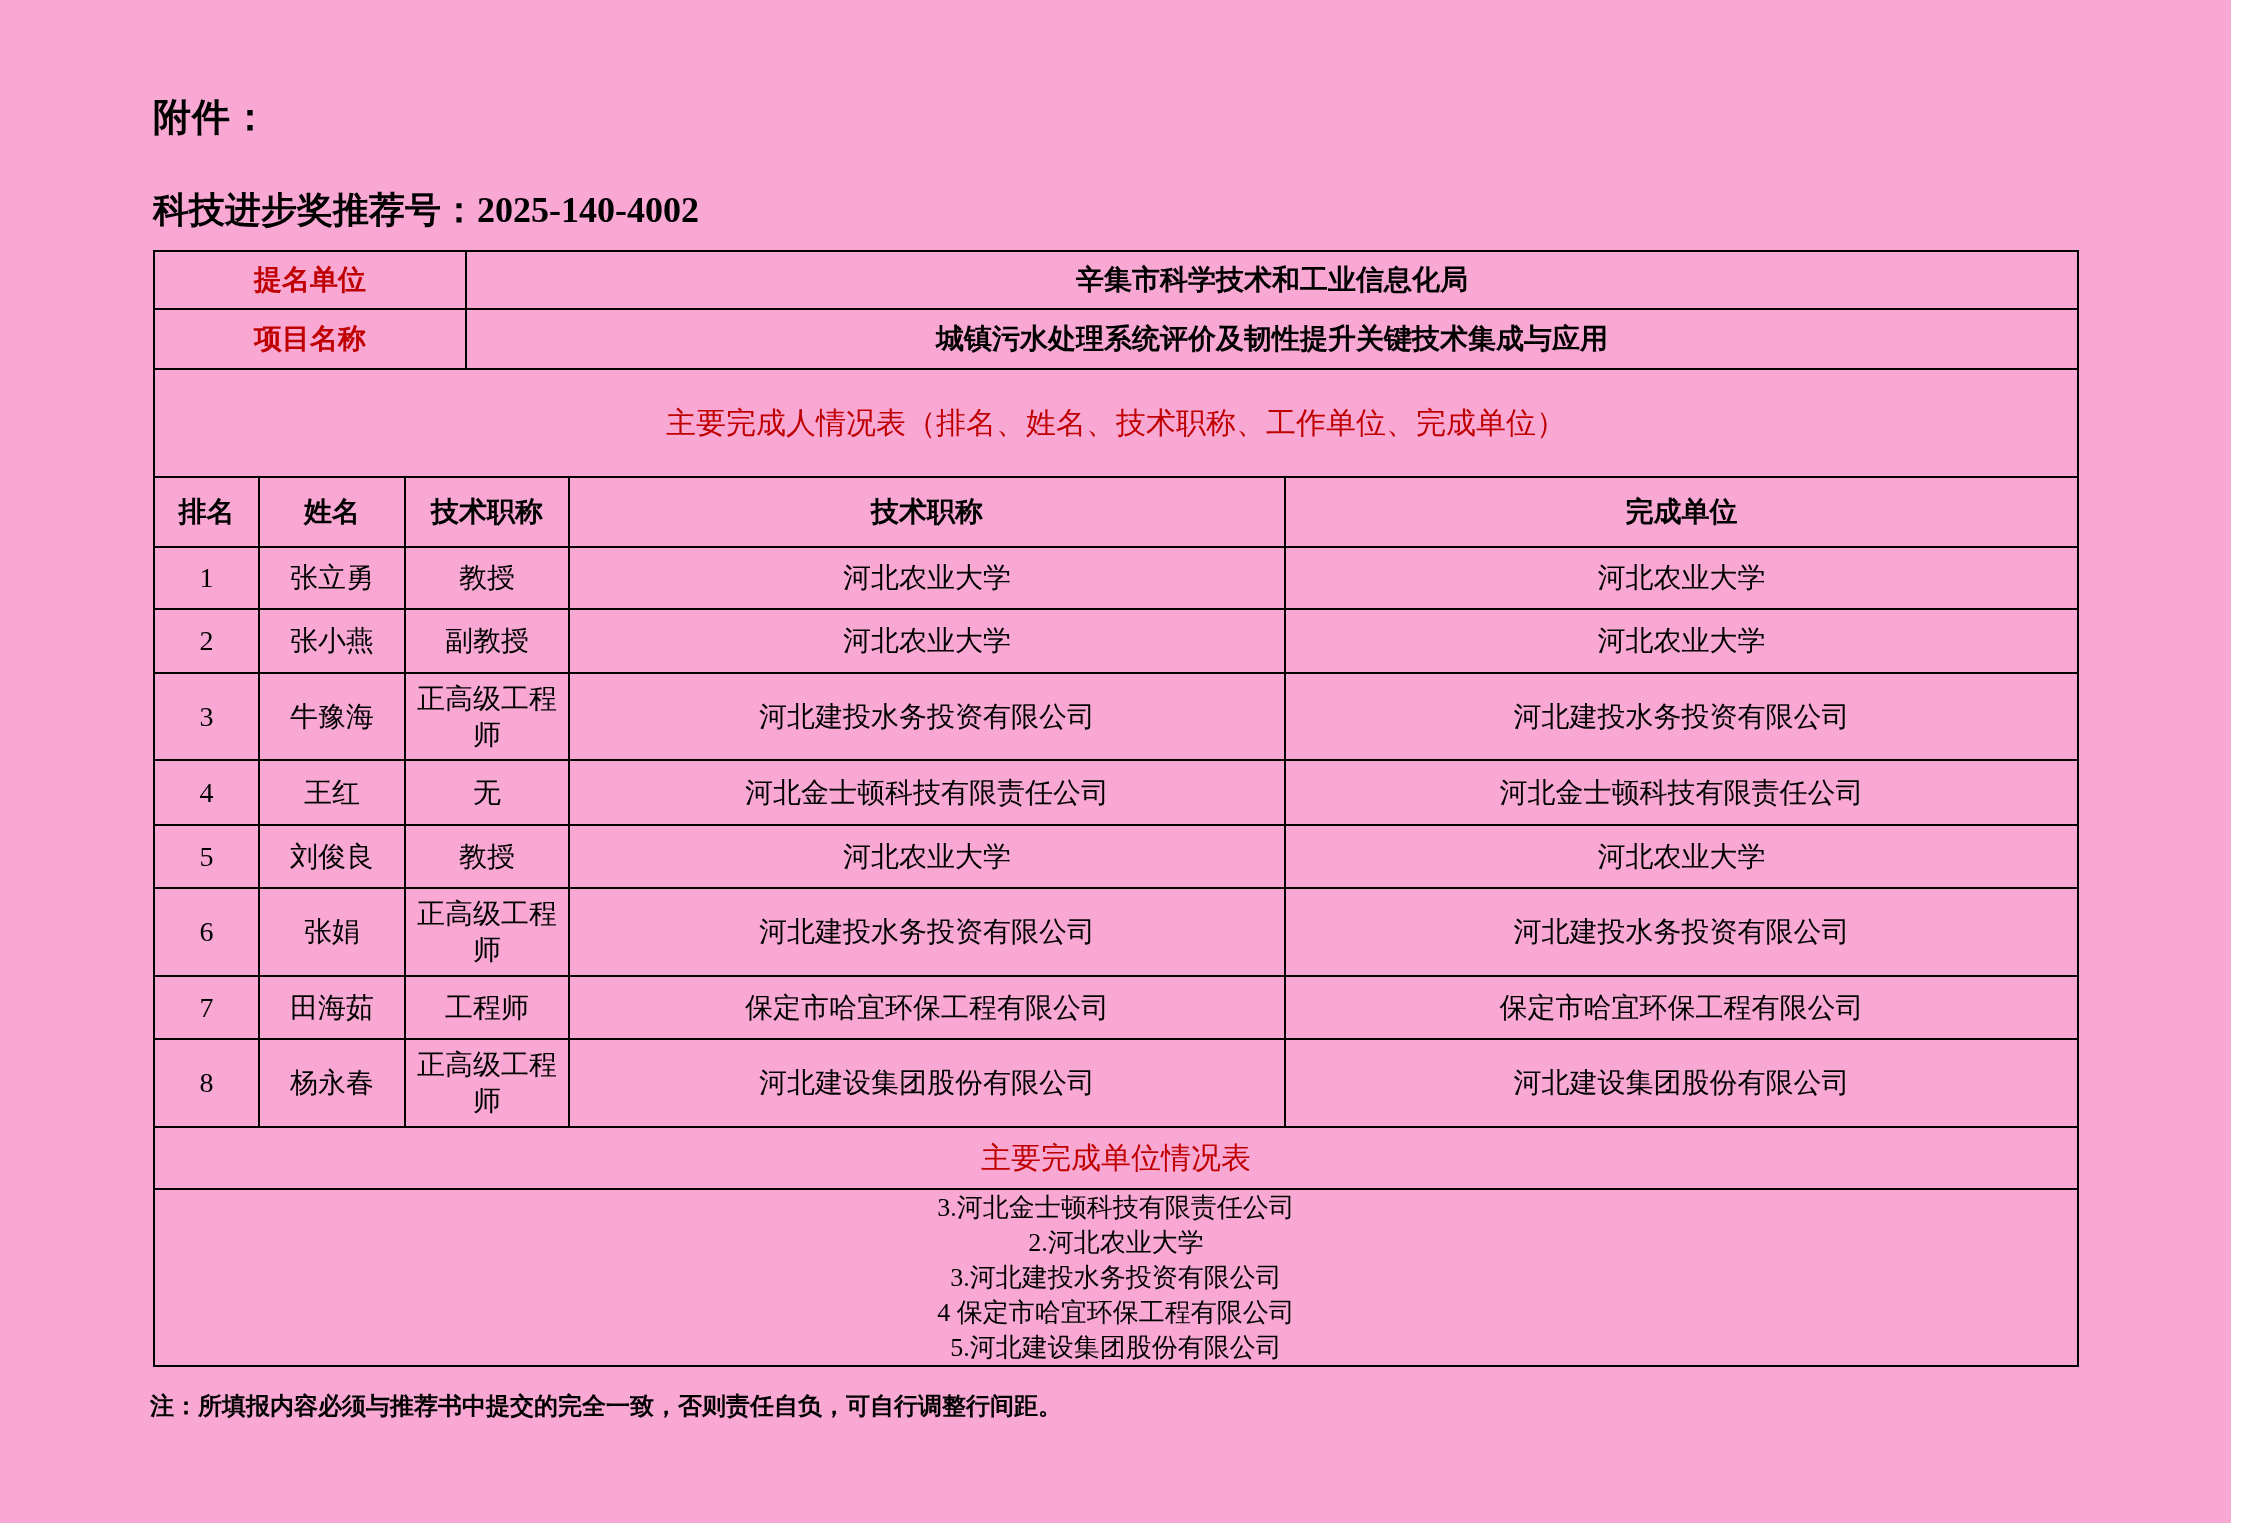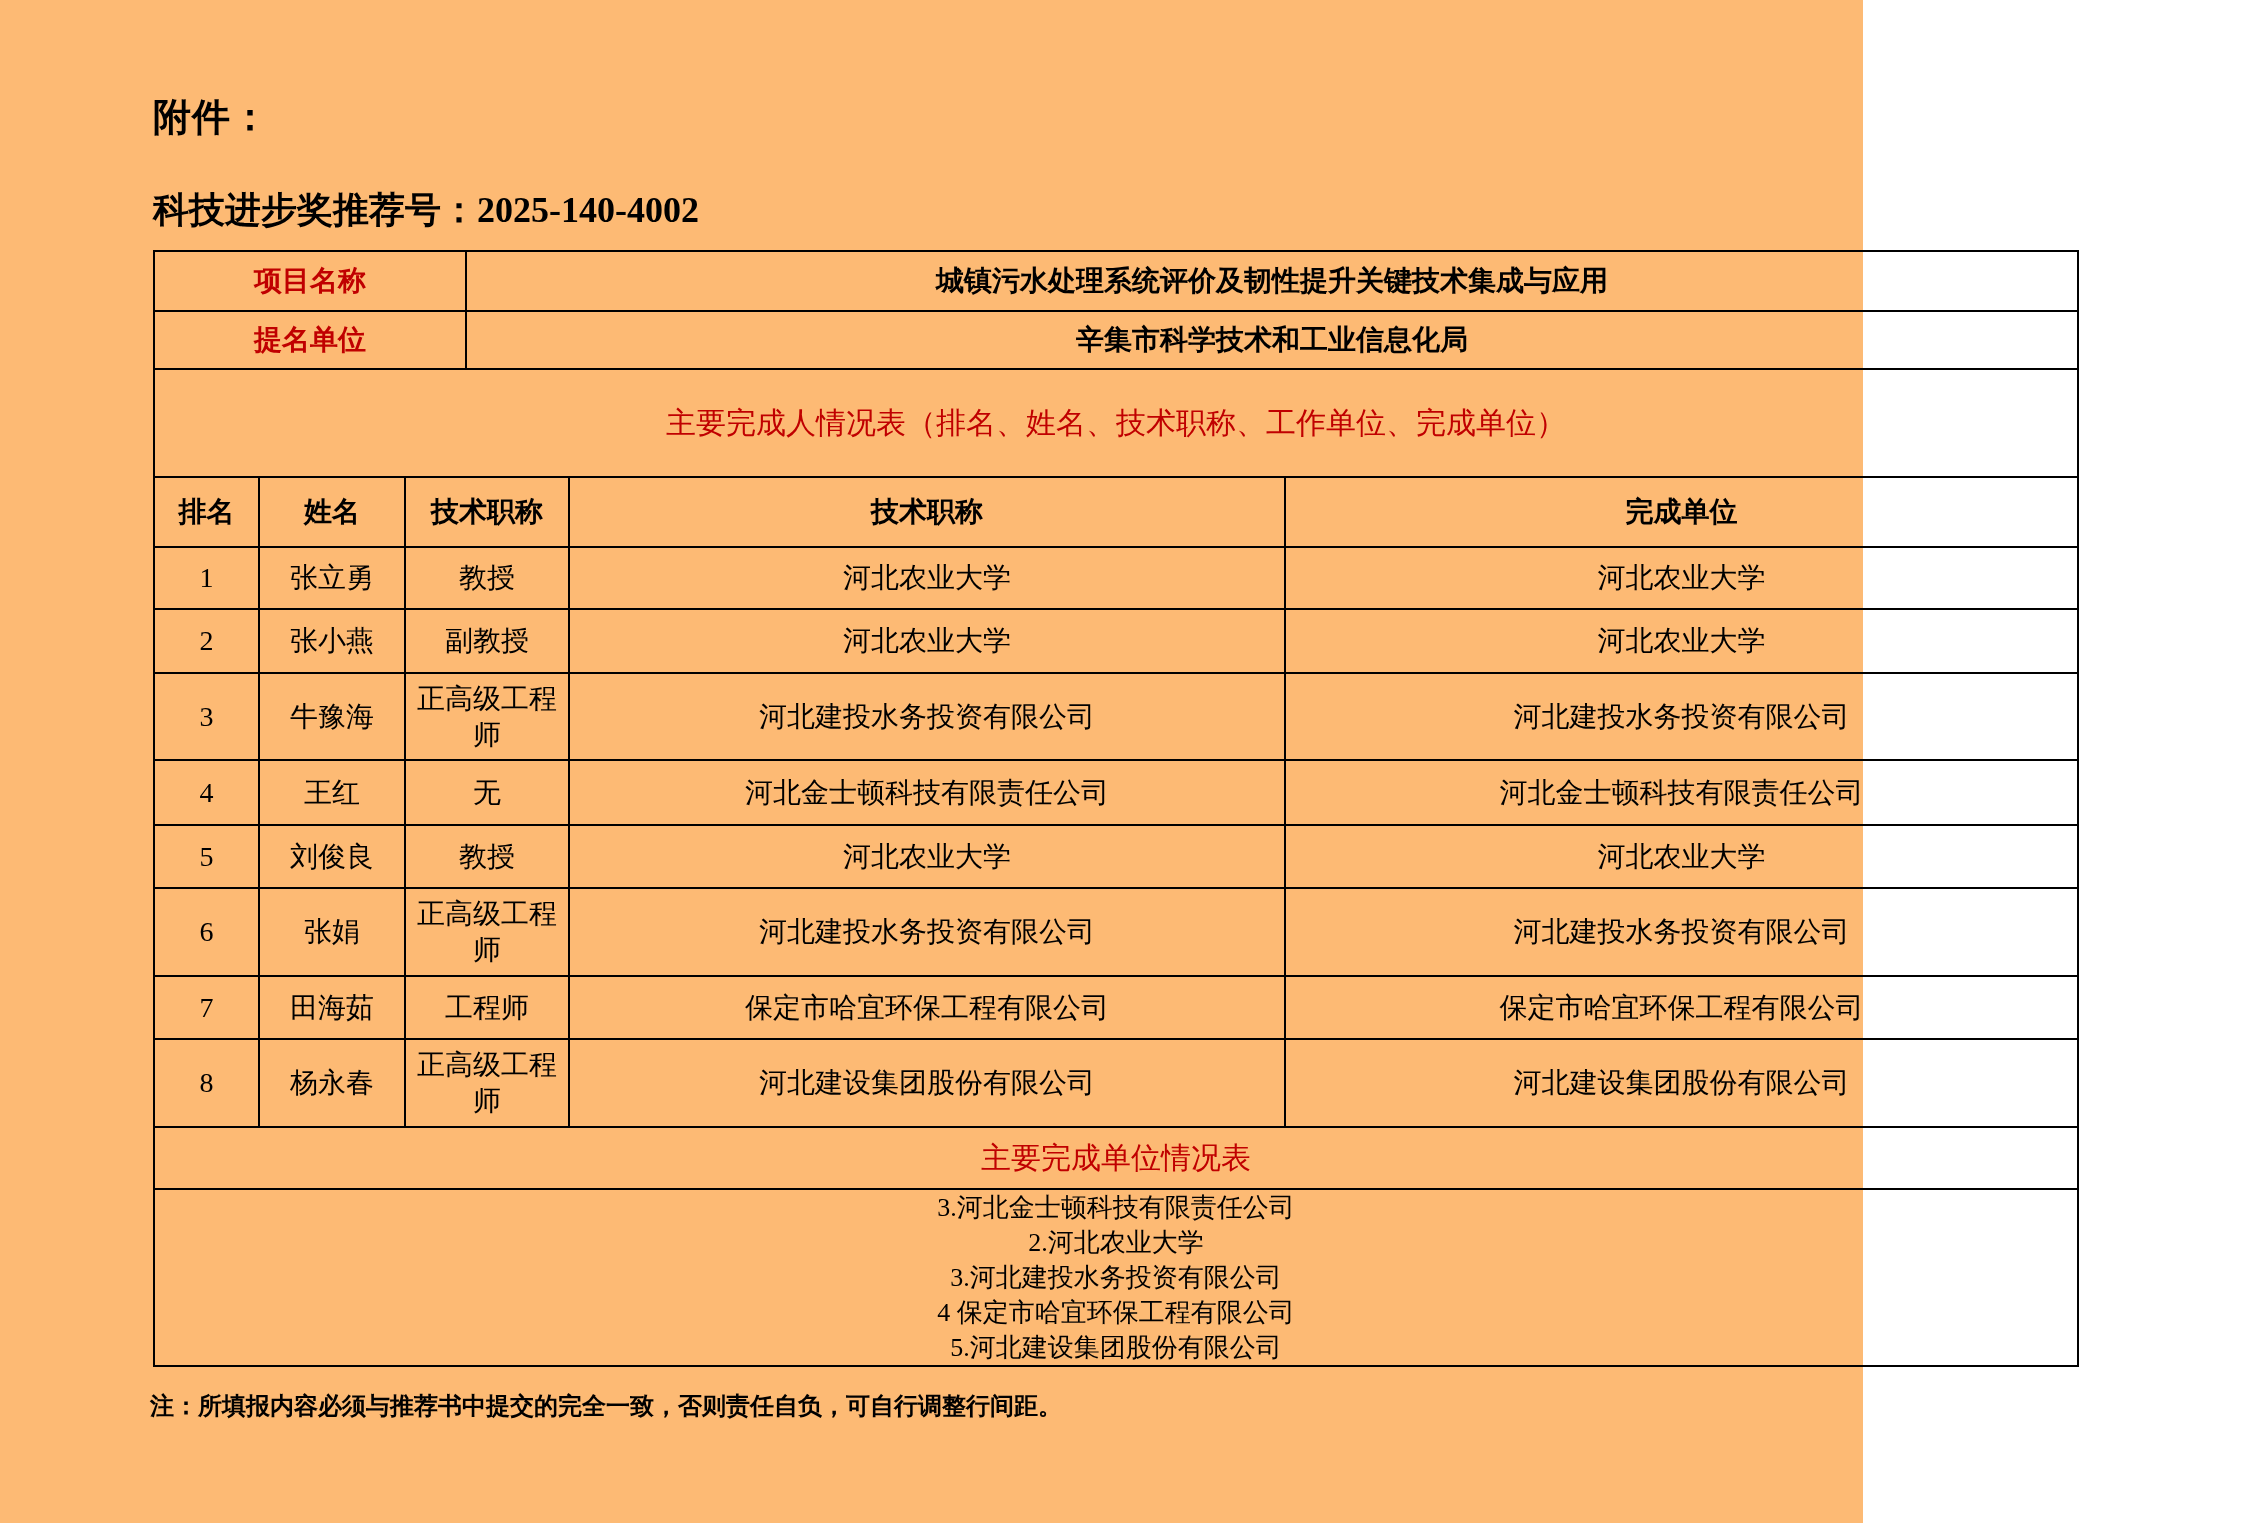--- a/index.html
+++ b/index.html
@@ -1,21 +1,21 @@
 <!DOCTYPE html>
 <html style="--accent: #c00000;"><head>
 <meta charset="utf-8">
 <style>
   :root { --accent: #c00000; --ink: #000000; }
   html, body { margin: 0; padding: 0; background: #ffffff; }
   .page {
     position: relative;
-    width: 1863px;
+    width: 2231px;
     height: 1523px;
-    background: #fdba74;
+    background: #f9a8d4;
     font-family: "Liberation Serif", "DejaVu Serif", serif;
     color: var(--ink);
   }
   .attachment {
     position: absolute; left: 153px; top: 92px;
     font-size: 38px; font-weight: bold; letter-spacing: 1px;
   }
   .rec-line {
     position: absolute; left: 153px; top: 186px;
     font-size: 36px; font-weight: bold;
@@ -60,28 +60,28 @@
     <colgroup>
       <col style="width:105px">
         <col style="width:146px">
         <col style="width:61px">
       <col style="width:103px">
         <col style="width:716px">
         <col style="width:793px">
     </colgroup>
 
     <tbody>
-        <tr style="height:60px">
+        <tr style="height:58px">
+      <td colspan="3" class="info-label">提名单位</td>
+      <td colspan="3" class="info-value">辛集市科学技术和工业信息化局</td>
+    </tr>
+
+    <tr style="height:60px">
       <td colspan="3" class="info-label">项目名称</td>
       <td colspan="3" class="info-value">城镇污水处理系统评价及韧性提升关键技术集成与应用</td>
-    </tr>
-
-    <tr style="height:58px">
-      <td colspan="3" class="info-label">提名单位</td>
-      <td colspan="3" class="info-value">辛集市科学技术和工业信息化局</td>
     </tr>
 
     <tr class="caption-row" style="height:108px">
       <td colspan="6">主要完成人情况表（排名、姓名、技术职称、工作单位、完成单位）</td>
     </tr>
 
     <tr class="header-row" style="height:70px">
       <td>排名</td>
       <td>姓名</td>
       <td colspan="2">技术职称</td>

